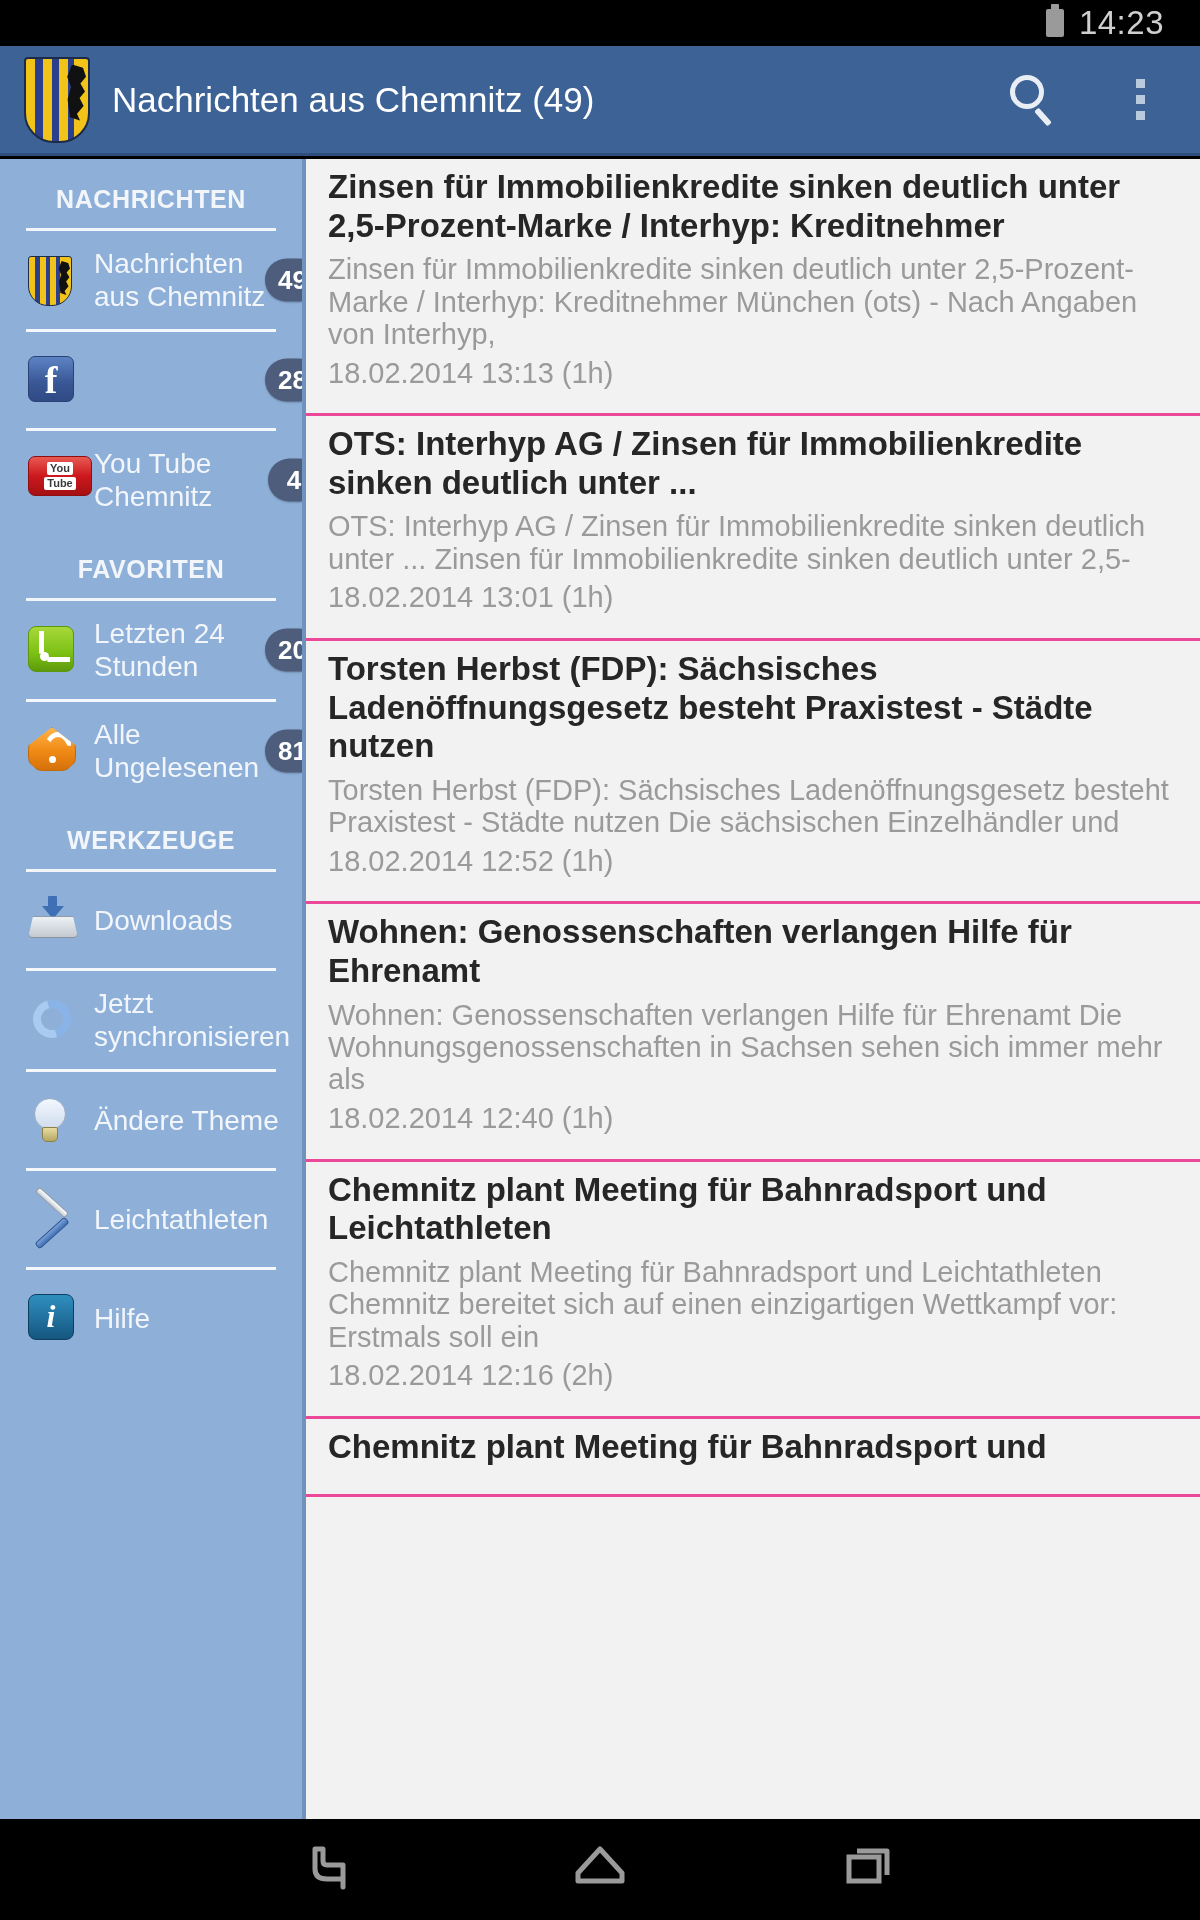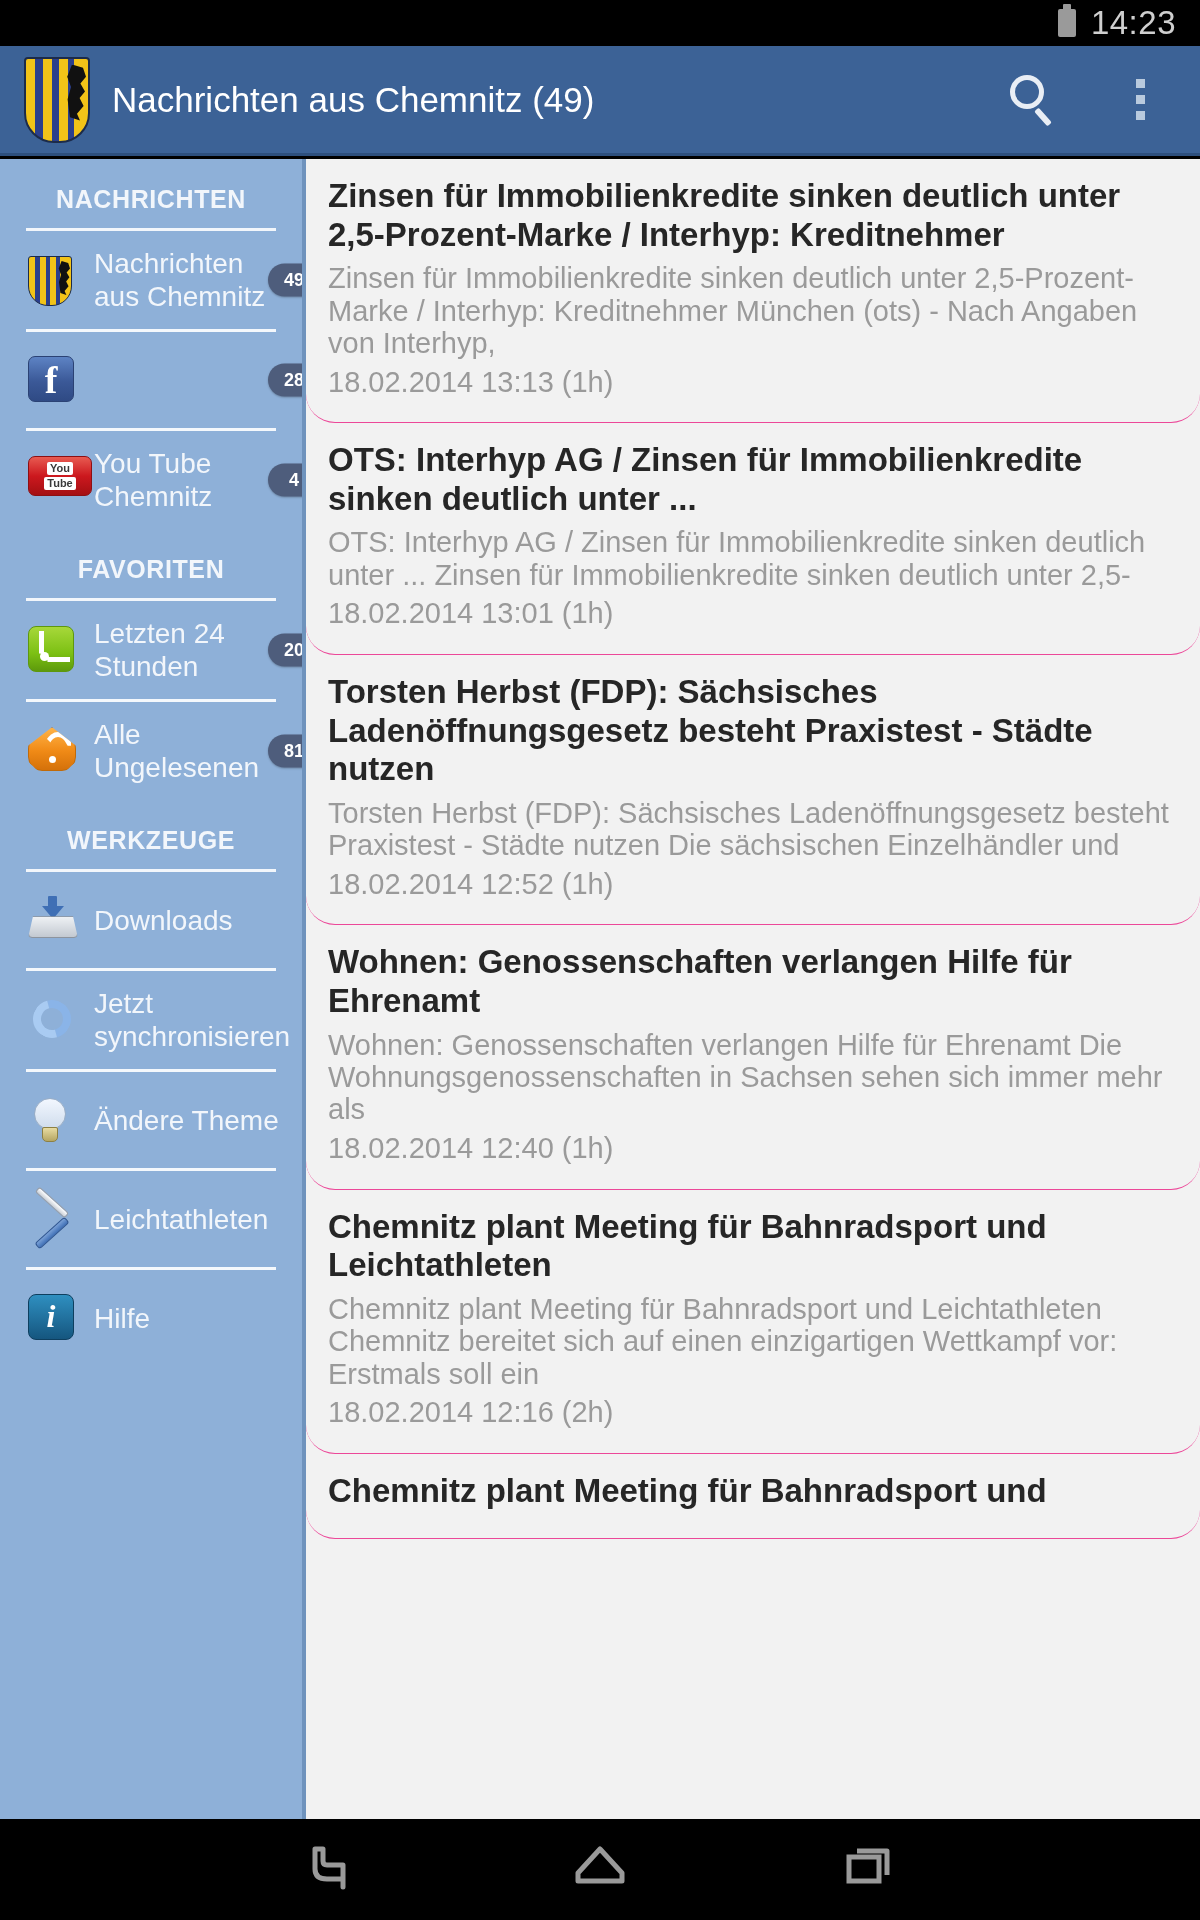--- a/index.html
+++ b/index.html
@@ -10,21 +10,21 @@
     overflow: hidden;
   }
   #screen { position: relative; width: 1200px; height: 1920px; background: #000; }
 
   
   .statusbar {
     position: absolute; top: 0; left: 0;
     width: 1200px; height: 46px;
     background: #000;
     display: flex; align-items: center; justify-content: flex-end;
-    padding-right: 24px; gap: 15px;
+    padding-right: 36px; gap: 15px;
   }
   .battery {
     width: 18px; height: 28px;
     border: 0; background: #9a9a9a;
     border-radius: 2px; position: relative;
   }
   .battery::before {
     content: ""; position: absolute;
     top: -5px; left: 5px; width: 8px; height: 5px;
     background: #9a9a9a; border-radius: 1px 1px 0 0;
@@ -99,21 +99,21 @@
     min-height: 96px; position: relative;
   }
   .drw-ico { width: 48px; height: 48px; flex: 0 0 48px; margin-right: 18px; position: relative; }
   .drw-label {
     color: #f2f6fb; font-size: 28px; line-height: 1.18;
     flex: 1 1 auto; word-break: break-word;
   }
   .badge {
     position: absolute; right: -18px; top: 50%; transform: translateY(-50%);
     background: #4e5d7c; color: #ffffff;
-    font-size: 18px; font-weight: 600;
+    font-size: 26px; font-weight: 600;
     border-radius: 22px; padding: 6px 13px; min-width: 52px;
     text-align: center; box-shadow: 0 1px 2px rgba(0,0,0,.25);
   }
   .item-rule { height: 3px; background: #f4f8fc; margin: 0 26px; }
 
   
   .ic-crest {
     width: 44px; height: 50px; border-radius: 3px 3px 20px 20px;
     border: 1px solid #1c2b4a; overflow: hidden;
     background: linear-gradient(90deg,
@@ -244,24 +244,23 @@
     color:#fff; font-family:"Liberation Serif", serif; font-style:italic;
     font-weight:bold; font-size:32px; line-height:1;
   }
 
   
   .list {
     flex: 1 1 auto; height: 100%;
     background: #f2f2f2; overflow: hidden; position: relative;
   }
   .art {
-    padding: 18px 28px 20px 22px;
-    border-bottom: 1px solid #ec4899;
+    padding: 9px 28px 20px 22px;
+    border-bottom: 3px solid #ec4899;
     background: #f2f2f2;
-    border-radius: 29px;
   }
   .art-title {
     color: #262626; font-size: 33px; font-weight: bold;
     line-height: 1.17; margin-bottom: 8px;
   }
   .art-snip {
     color: #9a9a9a; font-size: 29px; line-height: 1.12;
   }
   .art-date {
     color: #9a9a9a; font-size: 29px; line-height: 1.4; margin-top: 2px;

